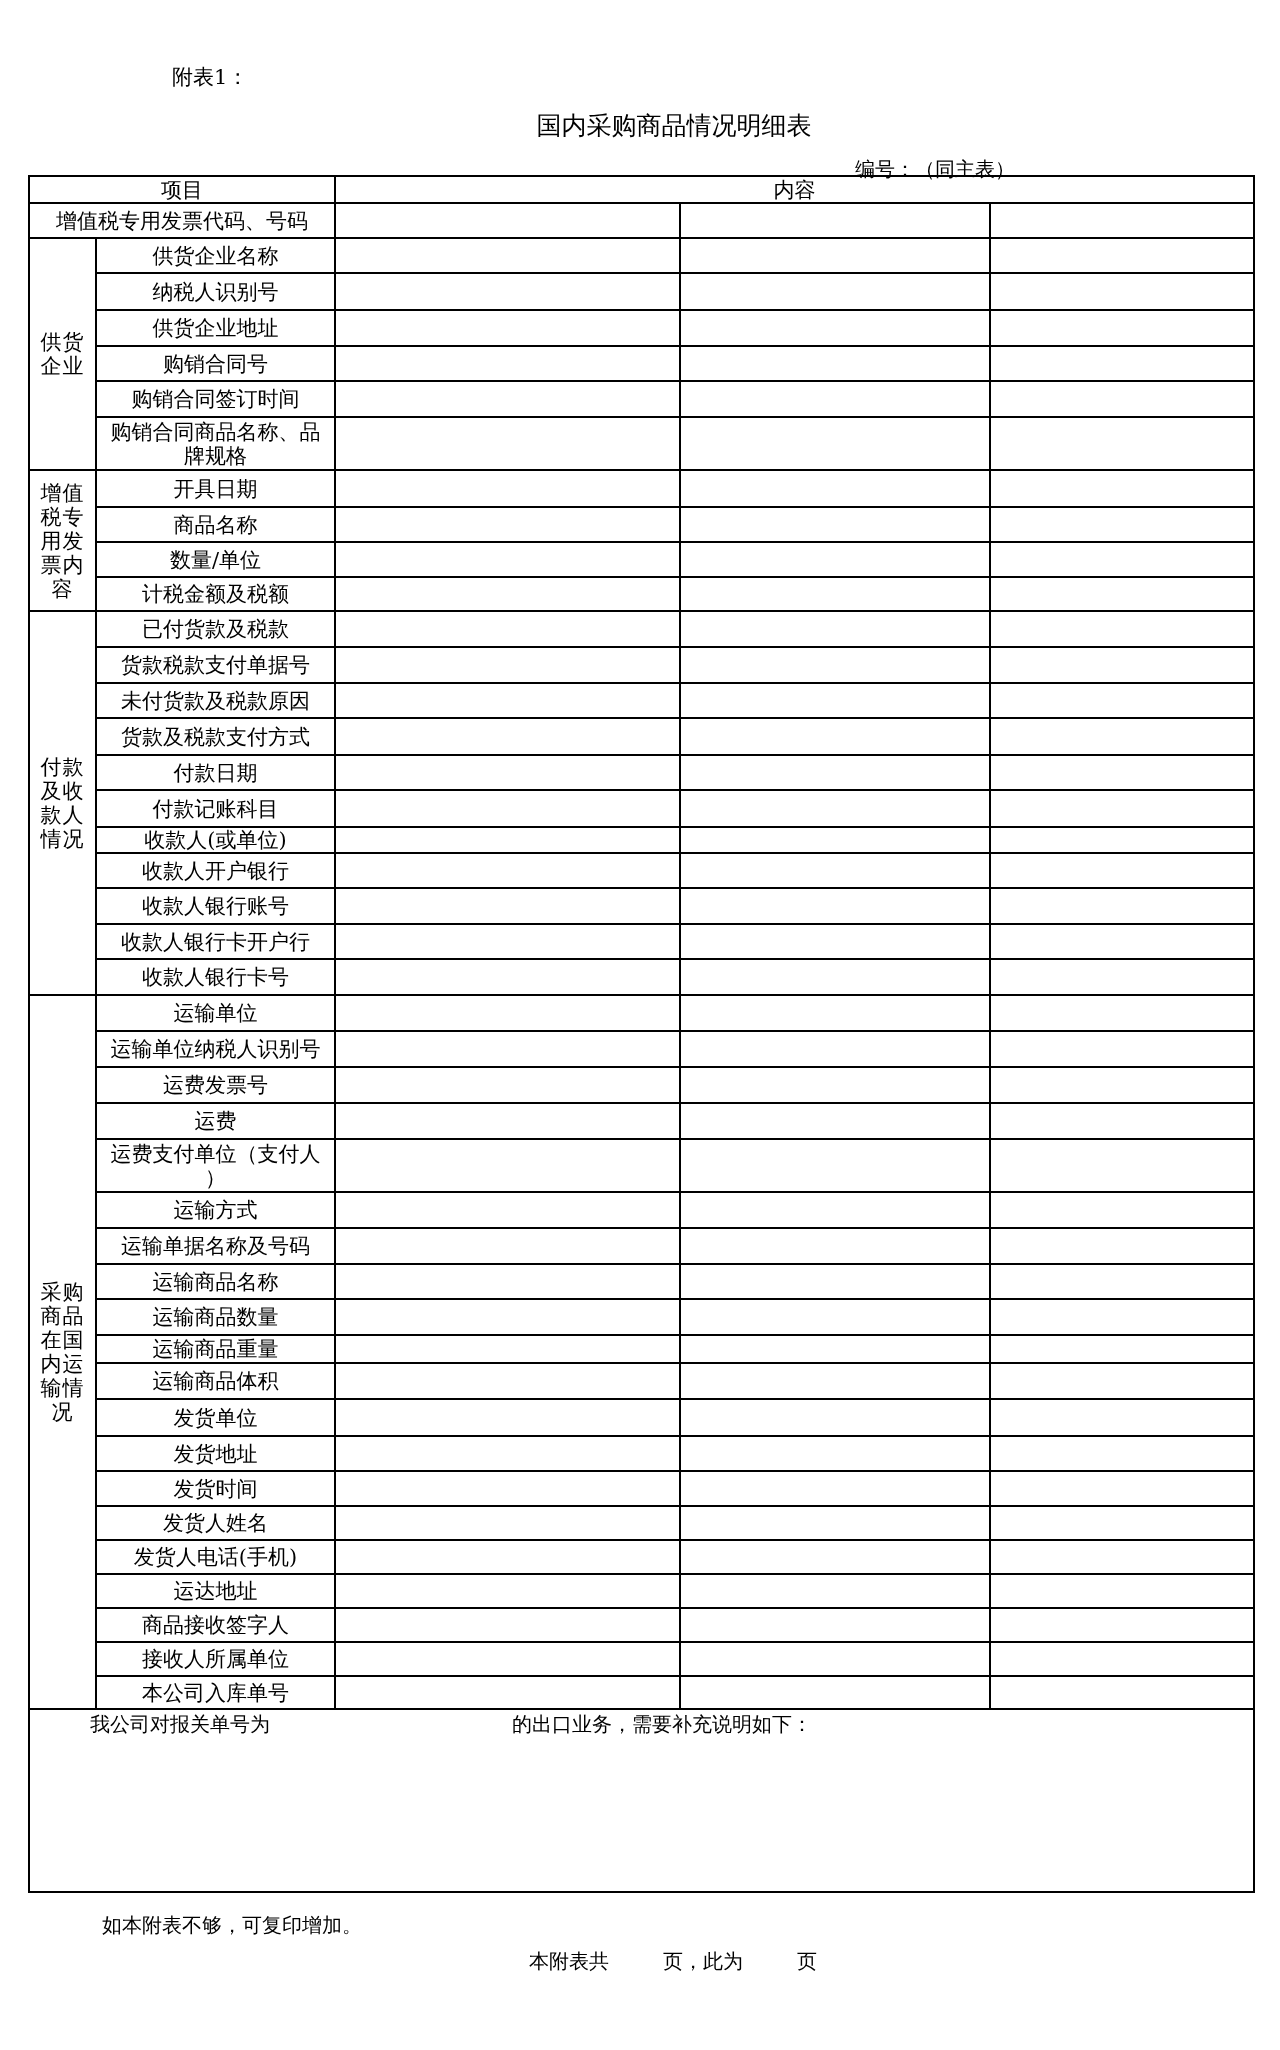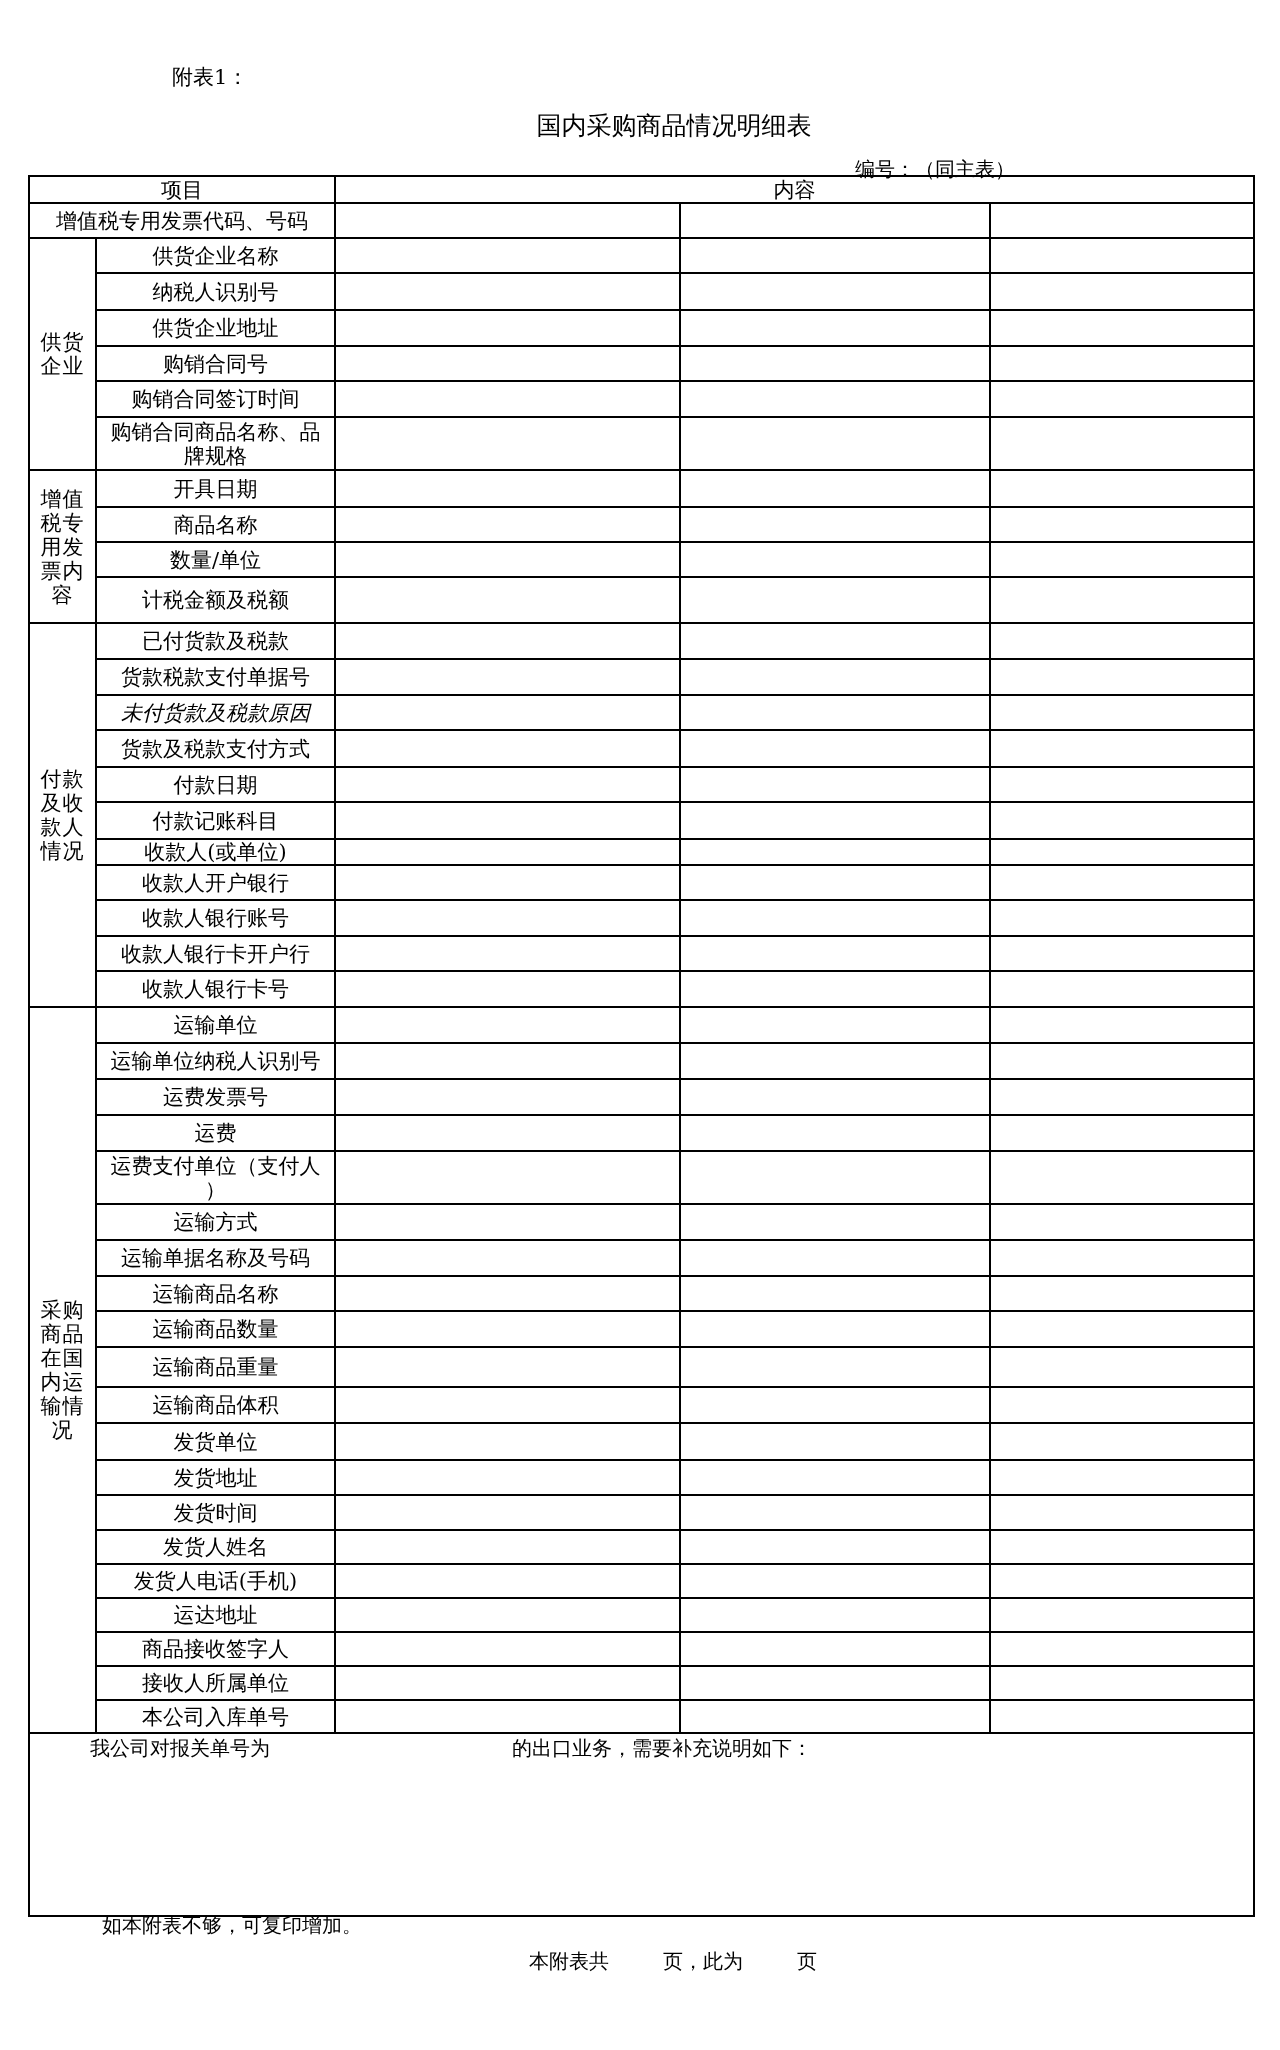--- a/index.html
+++ b/index.html
@@ -116,21 +116,21 @@
         <td class="cell"></td>
         <td class="cell"></td>
         <td class="cell"></td>
       </tr>
       <tr style="height: 35px; margin-left: 16px;">
         <td class="label">数量/单位</td>
         <td class="cell"></td>
         <td class="cell"></td>
         <td class="cell"></td>
       </tr>
-      <tr style="height: 46px; margin-left: 47px;">
+      <tr style="height: 34px; margin-left: 47px;">
         <td class="label">计税金额及税额</td>
         <td class="cell"></td>
         <td class="cell"></td>
         <td class="cell"></td>
       </tr>
       <tr style="height: 36px;">
         <td rowspan="11" class="group">付款
 及收
 款人
 情况</td>
@@ -138,21 +138,21 @@
         <td class="cell"></td>
         <td class="cell"></td>
         <td class="cell"></td>
       </tr>
       <tr style="height: 36px;">
         <td class="label">货款税款支付单据号</td>
         <td class="cell"></td>
         <td class="cell"></td>
         <td class="cell"></td>
       </tr>
-      <tr style="height: 35px; font-style: italic;">
+      <tr style="height: 35px;">
         <td class="label">未付货款及税款原因</td>
         <td class="cell"></td>
         <td class="cell"></td>
         <td class="cell"></td>
       </tr>
       <tr style="height: 37px;">
         <td class="label">货款及税款支付方式</td>
         <td class="cell"></td>
         <td class="cell"></td>
         <td class="cell"></td>
@@ -253,21 +253,21 @@
         <td class="cell"></td>
         <td class="cell"></td>
         <td class="cell"></td>
       </tr>
       <tr style="height: 36px; border-radius: 14px;">
         <td class="label">运输商品数量</td>
         <td class="cell"></td>
         <td class="cell"></td>
         <td class="cell"></td>
       </tr>
-      <tr style="height: 40px;">
+      <tr style="height: 28px;">
         <td class="label">运输商品重量</td>
         <td class="cell"></td>
         <td class="cell"></td>
         <td class="cell"></td>
       </tr>
       <tr style="height: 36px;">
         <td class="label">运输商品体积</td>
         <td class="cell"></td>
         <td class="cell"></td>
         <td class="cell"></td>

